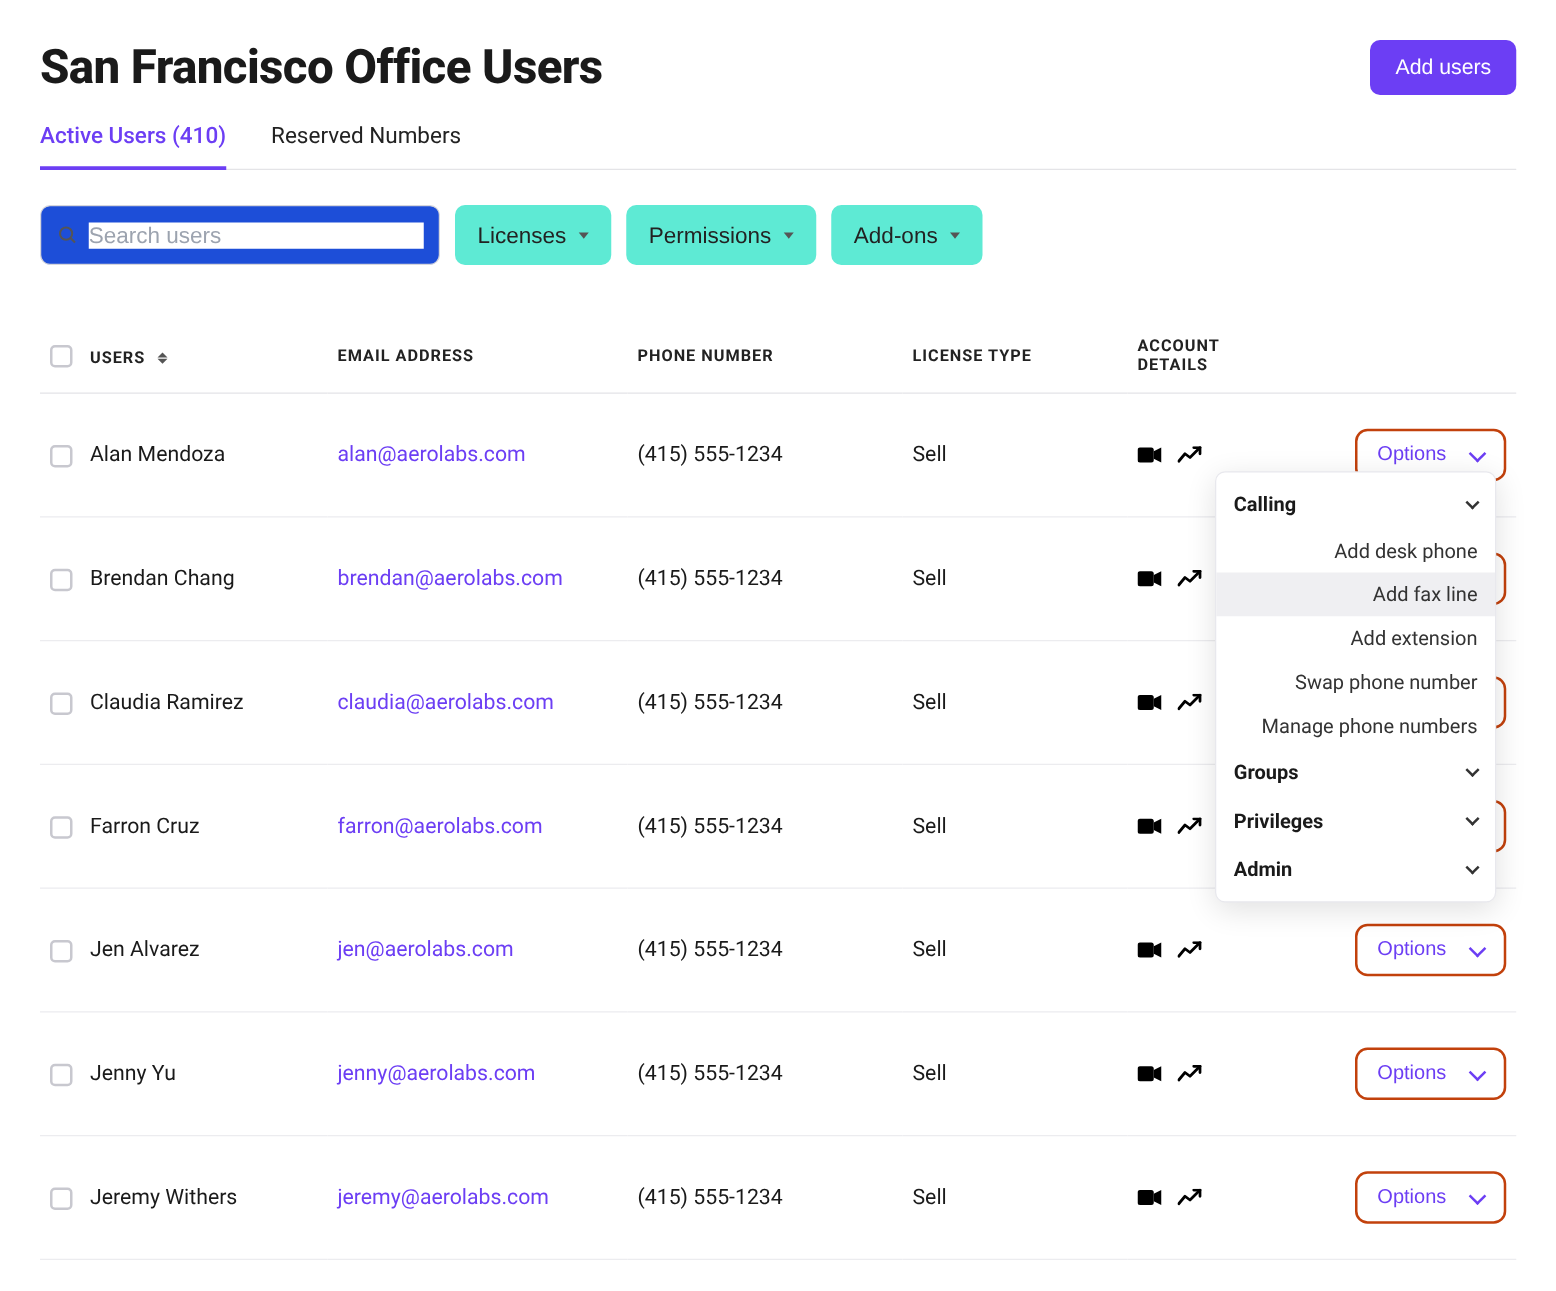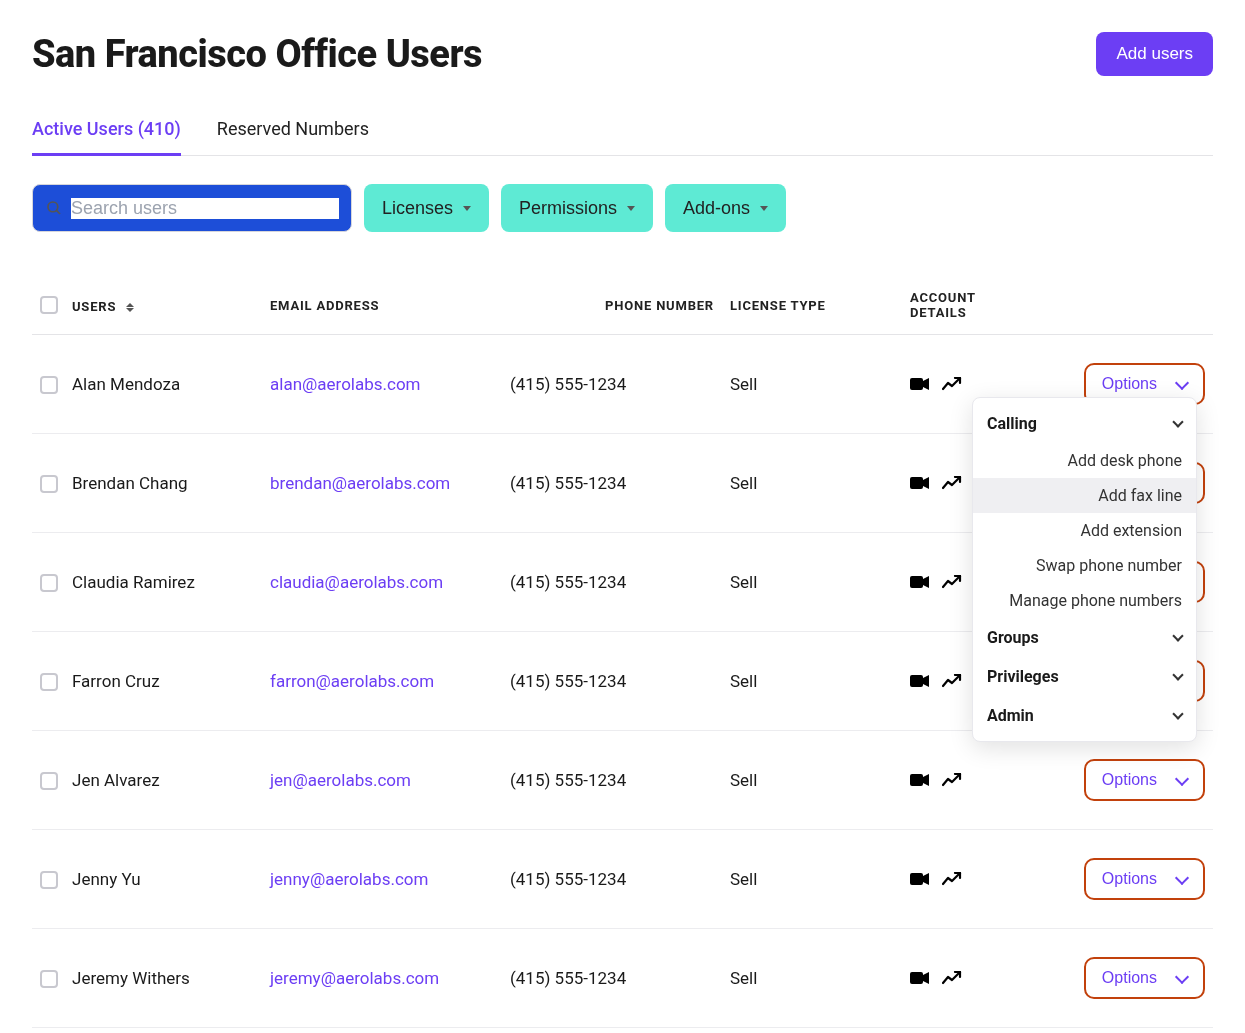--- a/index.html
+++ b/index.html
@@ -7,21 +7,21 @@
     font-family: -apple-system, BlinkMacSystemFont, "Segoe UI", Roboto, Helvetica, Arial, sans-serif;
     background: #fff;
     color: #1a1a1a;
     padding: 32px;
     width: 1245px;
   }
   .header-row {
     display: flex;
     justify-content: space-between;
     align-items: center;
-    margin-bottom: 32px;
+    margin-bottom: 12px;
   }
   .page-title {
     font-size: 38px;
     font-weight: 800;
     letter-spacing: -0.5px;
   }
   .add-users-btn {
     background: #6c3ef4;
     color: #fff;
     border: none;
@@ -213,21 +213,21 @@
     padding: 8px 14px;
     font-size: 16px;
     color: #333;
     cursor: pointer;
   }
   .dd-item.hovered {
     background: #efeff2;
   }
   .col-users { width: 245px; }
   .col-email { width: 240px; }
-  .col-phone { width: 220px; text-align: right; }
+  .col-phone { width: 220px; }
   .col-license { width: 180px; }
   .col-acct { width: 130px; }
 </style>
 </head>
 <body>
 
 <div class="header-row">
   <h1 class="page-title">San Francisco Office Users</h1>
   <button class="add-users-btn">Add users</button>
 </div>

